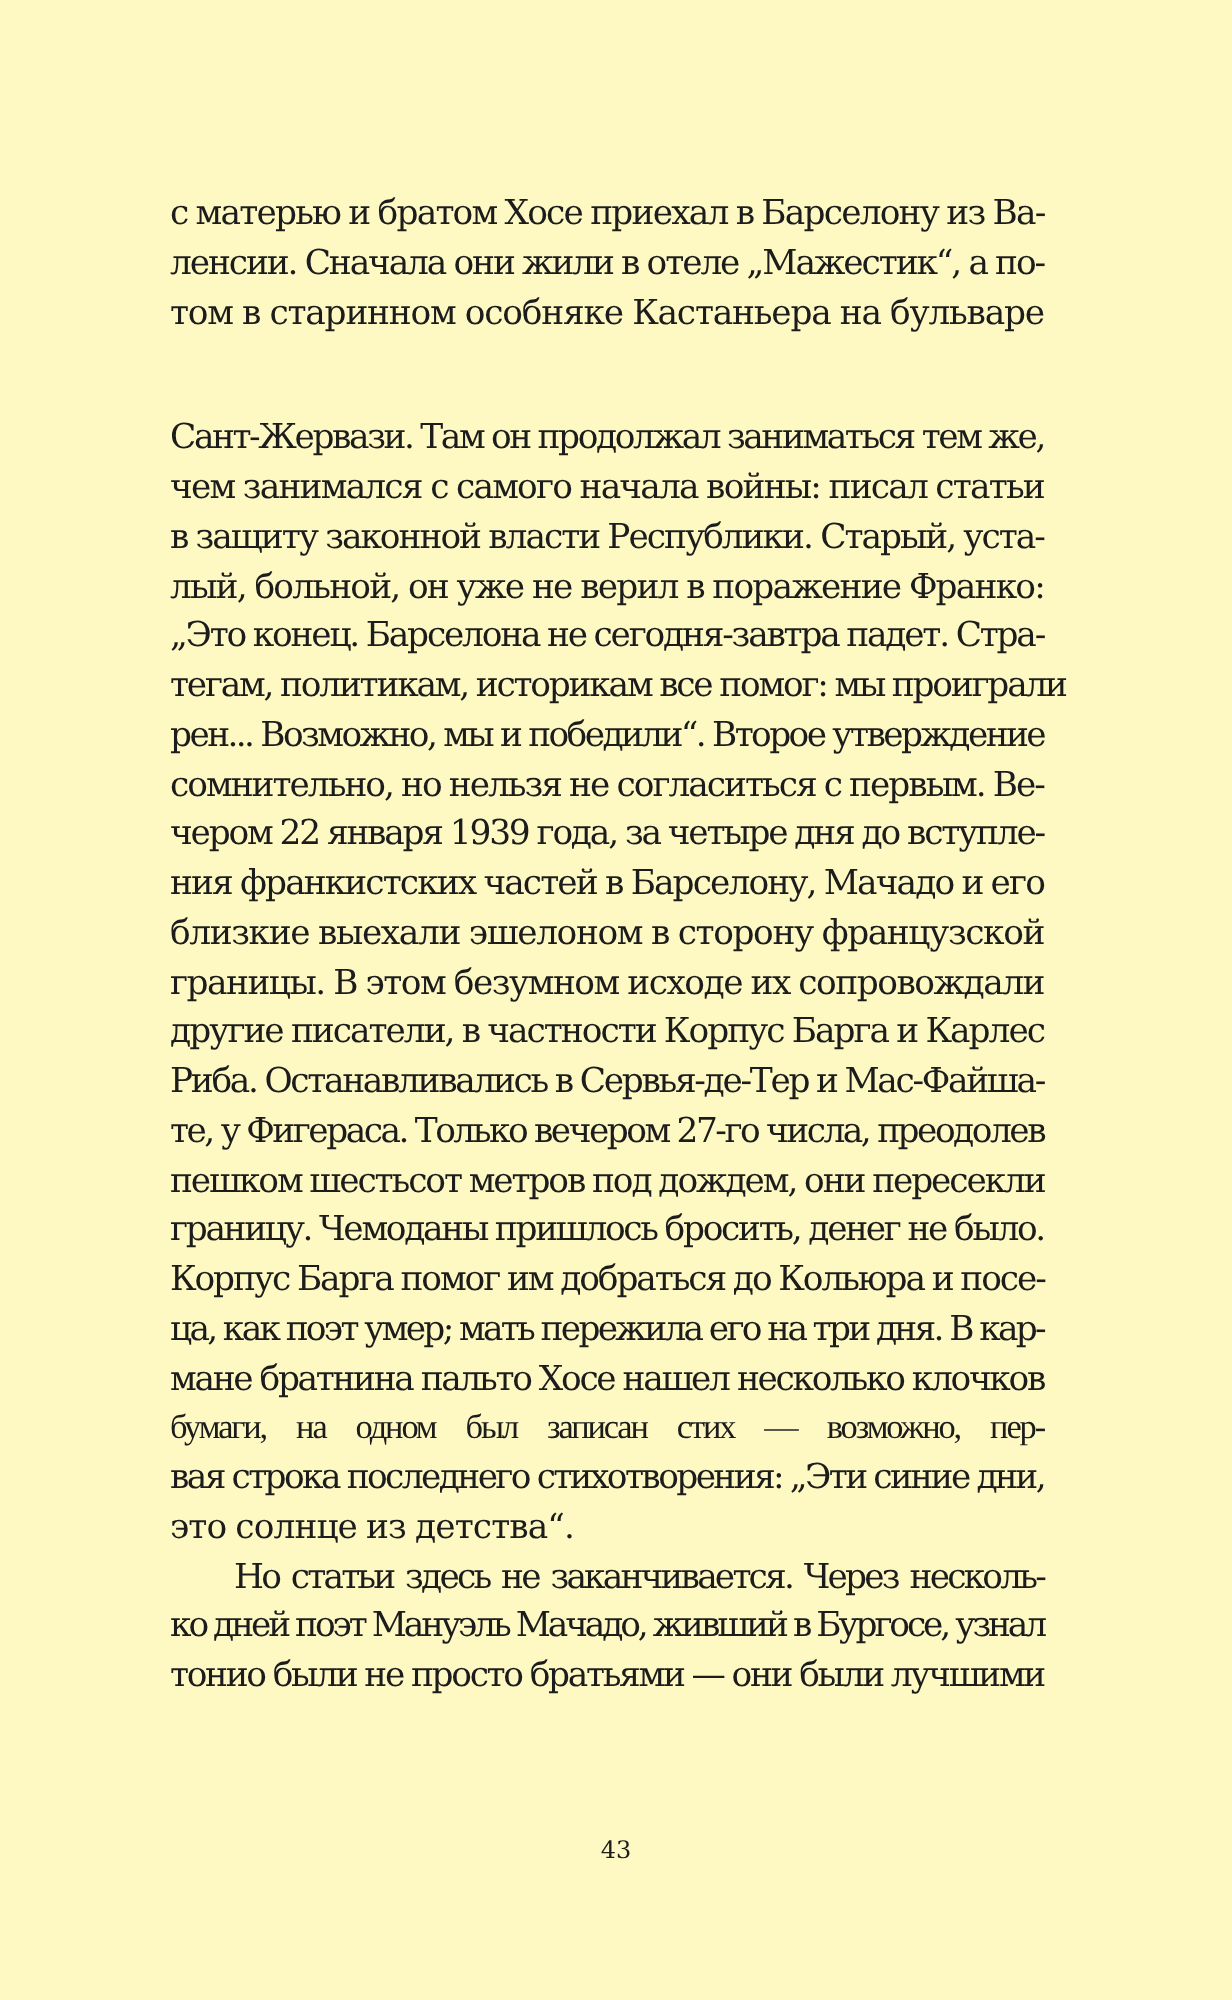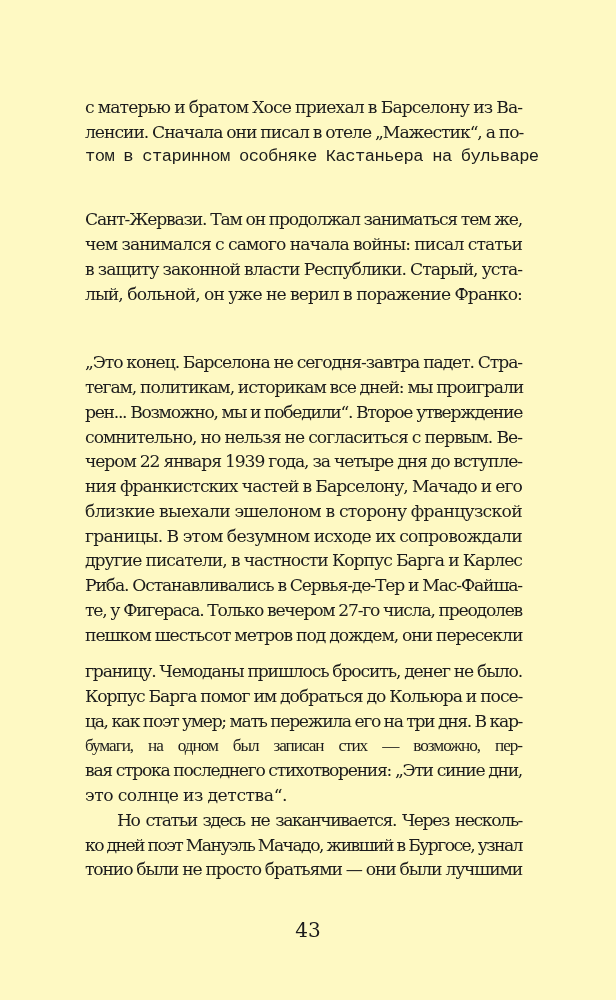--- a/index.html
+++ b/index.html
@@ -45,53 +45,54 @@
     .line.indent {
       padding-left: 32px;
     }
     .page-number {
       position: absolute;
       left: 0;
       width: 616px;
       top: 918px;
       text-align: center;
       font-family: "DejaVu Serif", "Liberation Serif", serif;
-      font-size: 20px;
+      font-size: 12px;
       color: #1c1c1c;
     }
   </style>
 </head>
 <body>
 
 <div class="page">
   <div class="text-block">
 
     <div>
       <span class="line" style="letter-spacing: -0.9px;">с матерью и братом Хосе приехал в Барселону из Ва-</span>
-      <span class="line" style="letter-spacing: -1.05px;">ленсии. Сначала они писал в отеле „Мажестик“, а по-</span>
-      <span class="line" style="letter-spacing: -0.6px; font-family: Liberation Mono, monospace;">том в старинном особняке Кастаньера на бульваре</span>
+      <span class="line" style="letter-spacing: -1.05px;">ленсии. Сначала они жили в отеле „Мажестик“, а по-</span>
+      <span class="line" style="letter-spacing: -0.6px;">том в старинном особняке Кастаньера на бульваре</span>
       <span class="line" style="letter-spacing: -1.2px; margin-top: 38px;">Сант-Жервази. Там он продолжал заниматься тем же,</span>
       <span class="line" style="letter-spacing: -0.9px;">чем занимался с самого начала войны: писал статьи</span>
       <span class="line" style="letter-spacing: -1px;">в защиту законной власти Республики. Старый, уста-</span>
       <span class="line" style="letter-spacing: -0.9px;">лый, больной, он уже не верил в поражение Франко:</span>
-      <span class="line" style="letter-spacing: -1.1px; margin-top: 44px;">„Это конец. Барселона не сегодня-завтра падет. Стра-</span>
-      <span class="line" style="letter-spacing: -1.1px;">тегам, политикам, историкам все дней: мы проиграли</span>
+      <span class="line" style="letter-spacing: -1.1px;">„Это конец. Барселона не сегодня-завтра падет. Стра-</span>
+      <span class="line" style="letter-spacing: -1.1px;">тегам, политикам, историкам все помог: мы проиграли</span>
       <span class="line" style="letter-spacing: -1.3px;">рен... Возможно, мы и победили“. Второе утверждение</span>
       <span class="line" style="letter-spacing: -1px;">сомнительно, но нельзя не согласиться с первым. Ве-</span>
       <span class="line" style="letter-spacing: -1.1px;">чером 22 января 1939 года, за четыре дня до вступле-</span>
       <span class="line" style="letter-spacing: -0.95px;">ния франкистских частей в Барселону, Мачадо и его</span>
       <span class="line" style="letter-spacing: -0.7px;">близкие выехали эшелоном в сторону французской</span>
       <span class="line" style="letter-spacing: -0.75px;">границы. В этом безумном исходе их сопровождали</span>
       <span class="line" style="letter-spacing: -1px;">другие писатели, в частности Корпус Барга и Карлес</span>
       <span class="line" style="letter-spacing: -1.15px;">Риба. Останавливались в Сервья-де-Тер и Мас-Файша-</span>
       <span class="line" style="letter-spacing: -1.25px;">те, у Фигераса. Только вечером 27-го числа, преодолев</span>
       <span class="line" style="letter-spacing: -1.05px;">пешком шестьсот метров под дождем, они пересекли</span>
-      <span class="line" style="letter-spacing: -1.15px; margin-top: 12px;">границу. Чемоданы пришлось бросить, денег не было.</span>
+      <span class="line" style="letter-spacing: -1.15px;">границу. Чемоданы пришлось бросить, денег не было.</span>
       <span class="line" style="letter-spacing: -1.05px;">Корпус Барга помог им добраться до Кольюра и посе-</span>
       <span class="line" style="letter-spacing: -1.35px;">ца, как поэт умер; мать пережила его на три дня. В кар-</span>
+      <span class="line" style="letter-spacing: -1.15px;">мане братнина пальто Хосе нашел несколько клочков</span>
       <span class="line" style="letter-spacing: -1.05px; font-family: Liberation Serif, serif;">бумаги, на одном был записан стих — возможно, пер-</span>
       <span class="line" style="letter-spacing: -1.3px;">вая строка последнего стихотворения: „Эти синие дни,</span>
       <span class="line last">это солнце из детства“.</span>
     </div>
 
     <div>
       <span class="line indent" style="letter-spacing: -1.4px;">Но статьи здесь не заканчивается. Через несколь-</span>
       <span class="line" style="letter-spacing: -1.55px;">ко дней поэт Мануэль Мачадо, живший в Бургосе, узнал</span>
       <span class="line" style="letter-spacing: -1.15px;">тонио были не просто братьями — они были лучшими</span>
     </div>

